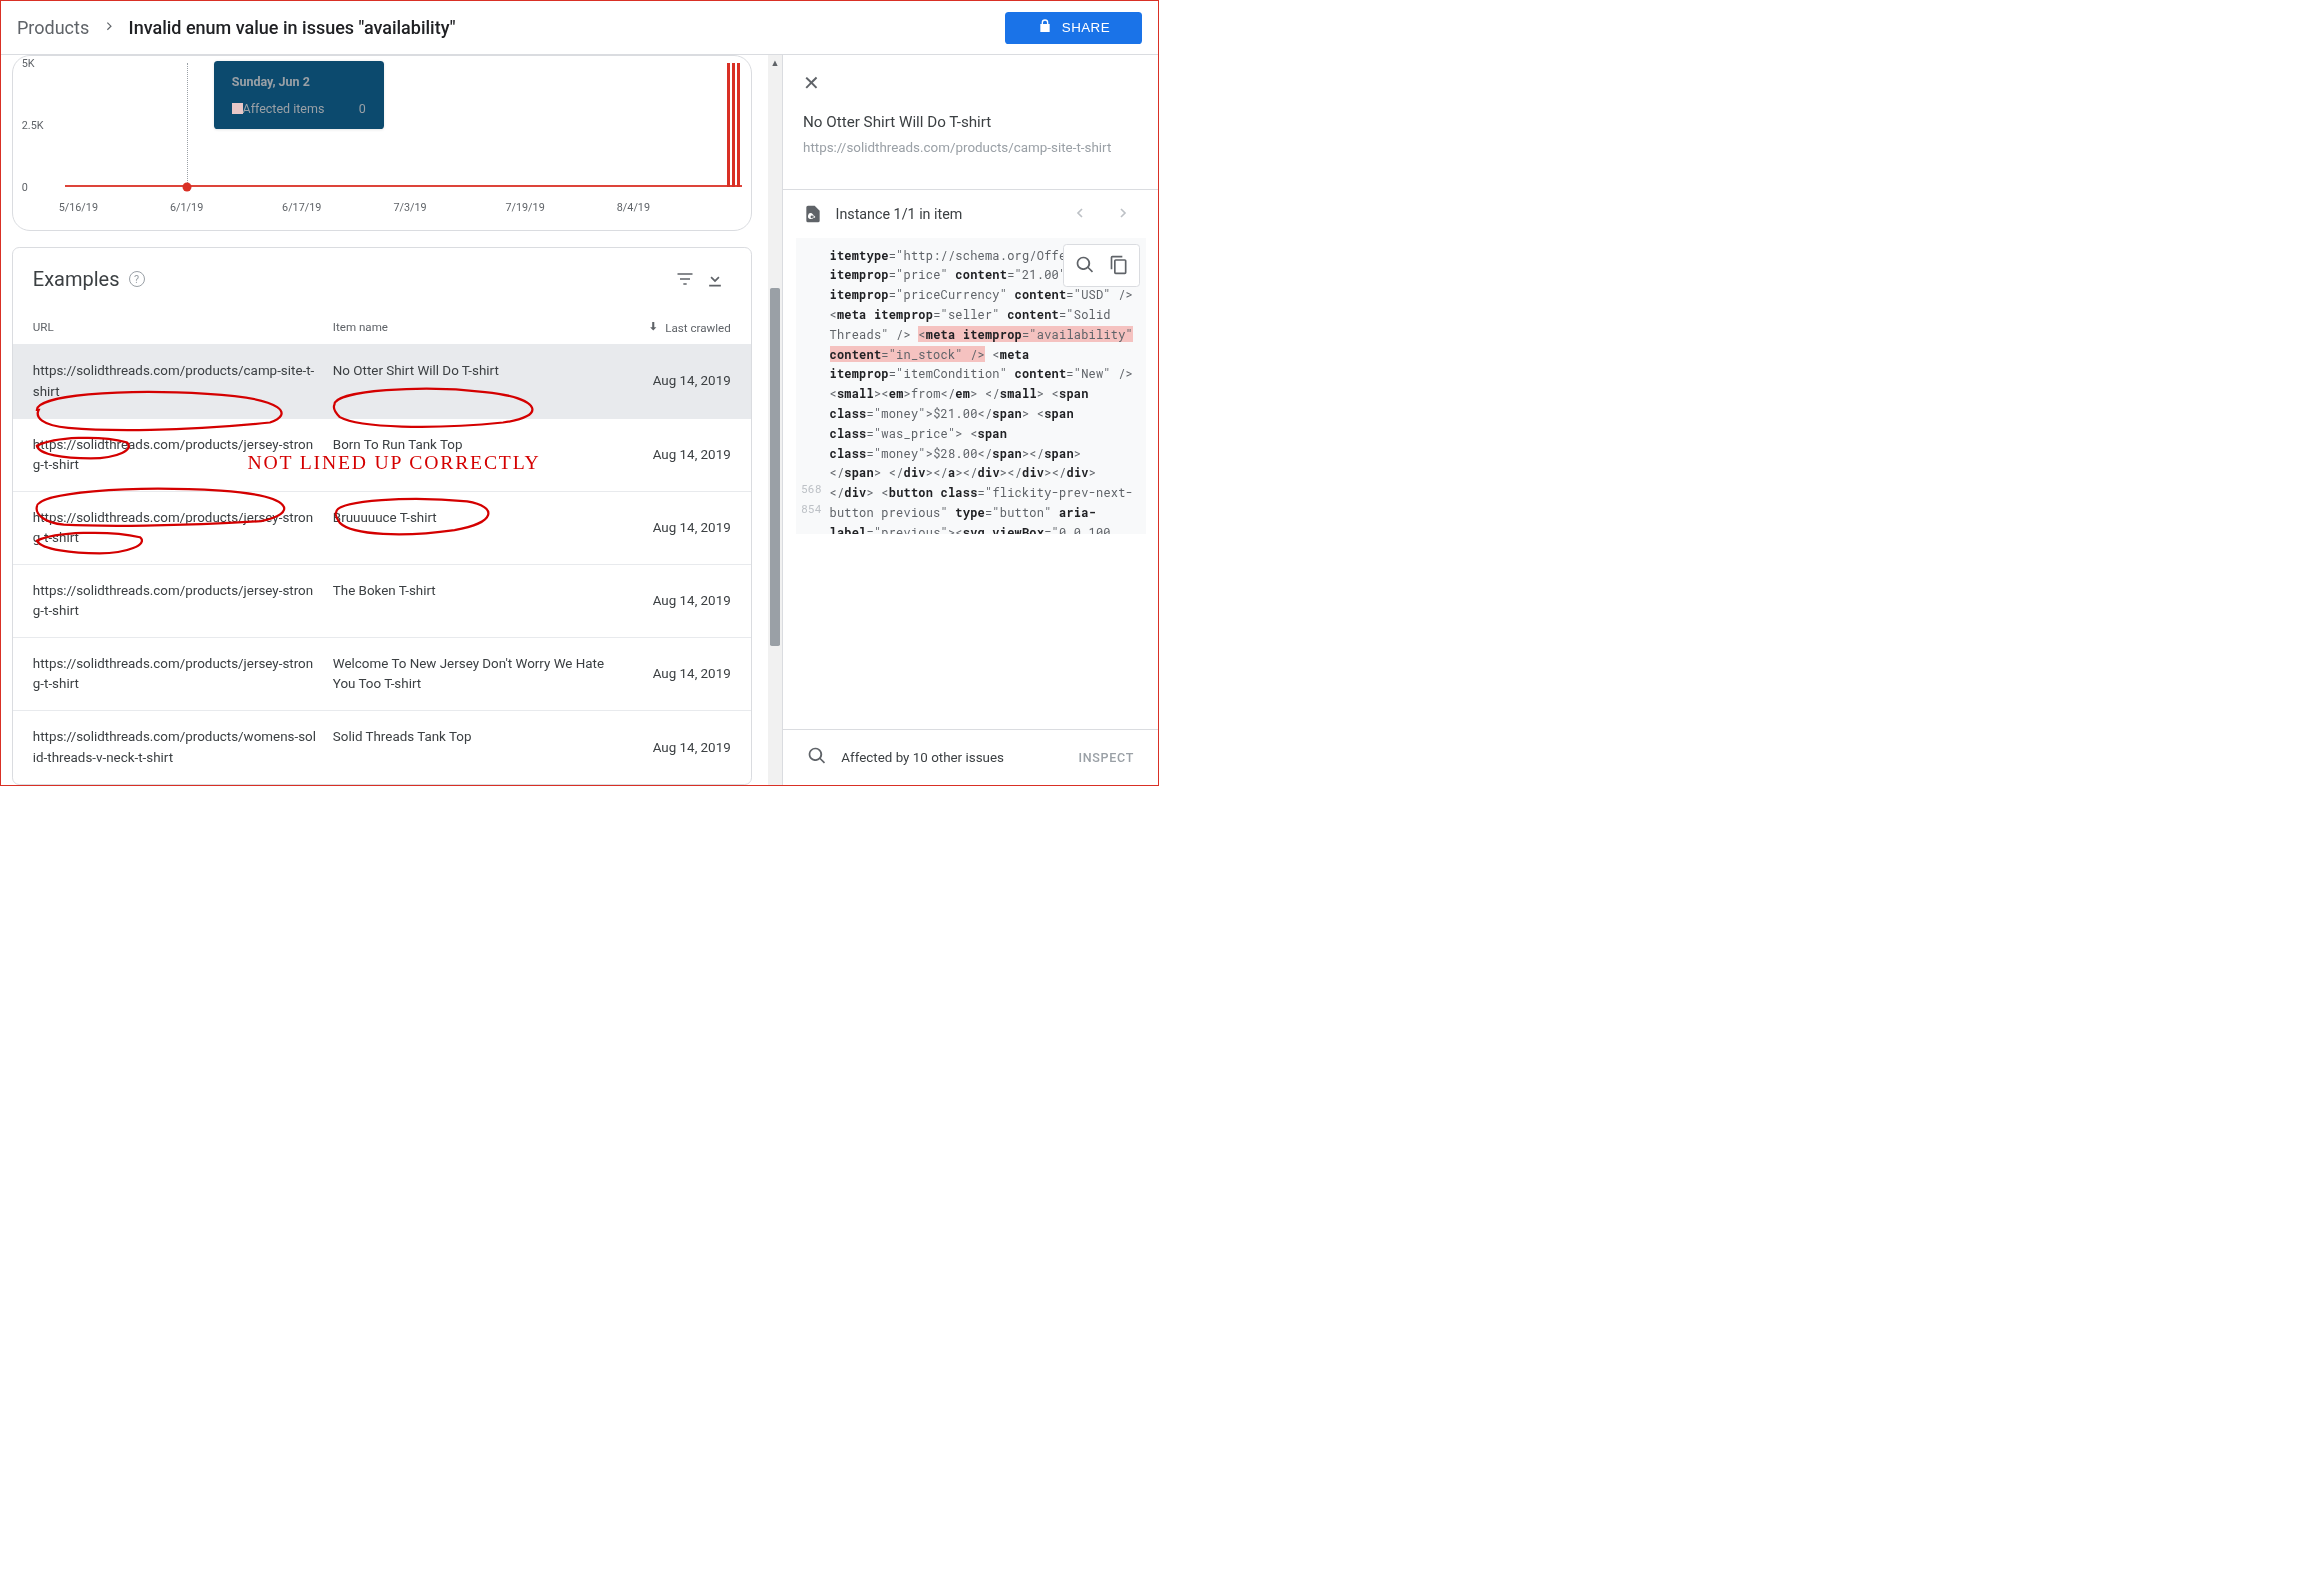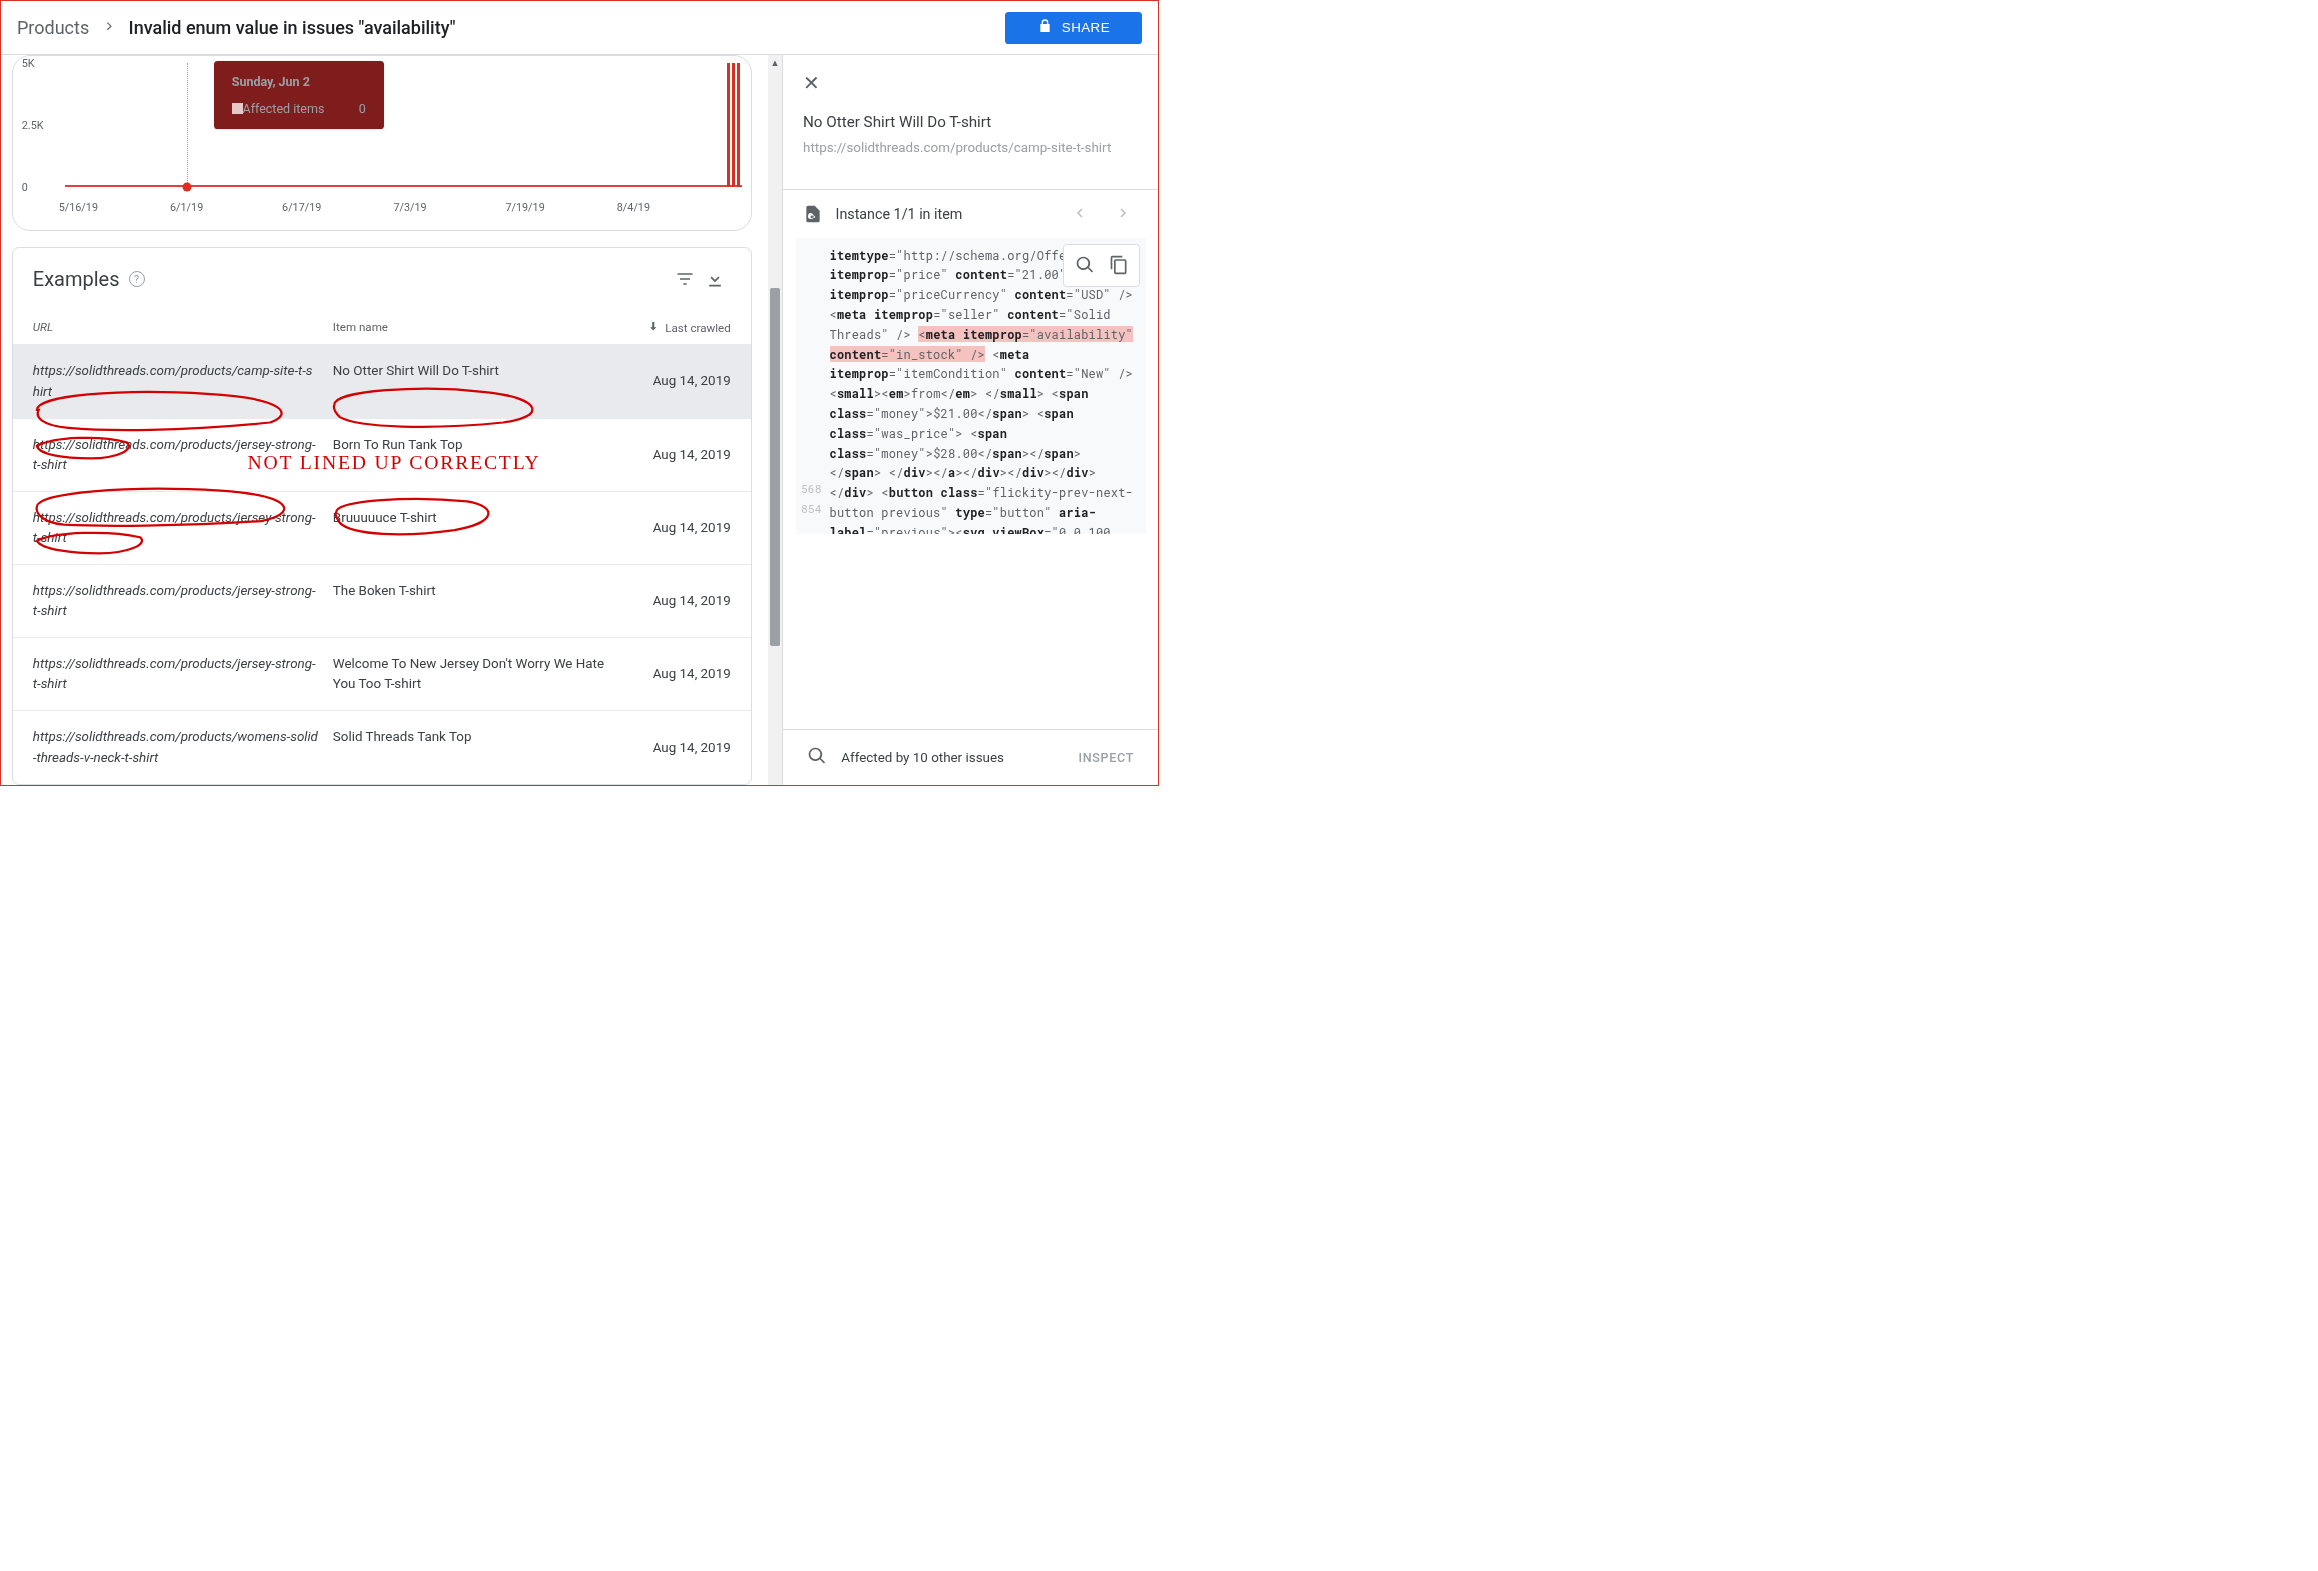--- a/index.html
+++ b/index.html
@@ -50,38 +50,38 @@
   .chart-card { border:0.9px solid #dadce0; border-radius:18px; background:#fff; margin-top:0; height:176px; position:relative; overflow:hidden; }
   .chart-area { position:absolute; left:52px; right:9px; top:7.2px; bottom:43px; }
   .axis-line { position:absolute; bottom:0; left:0; right:0; height:1.8px; background:#d93025; opacity:0.9; }
   .ytick { position:absolute; left:-43px; font-size:10.8px; color:#5f6368; transform:translateY(50%); }
   .xtick { position:absolute; bottom:-27px; transform:translateX(-50%); font-size:10.8px; color:#5f6368; white-space:nowrap; }
   .hover-line { position:absolute; top:0; bottom:0; width:0; border-left:0.9px dotted #9aa0a6; }
   .hover-dot { position:absolute; width:9px; height:9px; border-radius:50%; background:#d93025; transform:translate(-50%,50%); bottom:0; }
   .chart-bars { position:absolute; top:0; bottom:0; width:12.5px; display:flex; gap:1.8px; }
   .chart-bar { flex:1; background:#d93025; height:100%; }
   .tooltip-card {
-    position:absolute; background:#7f1d1d; border-radius:3.6px;
+    position:absolute; background:#0c4a6e; border-radius:3.6px;
     box-shadow:0 0.9px 2.7px rgba(0,0,0,0.1); padding:12.5px 18px; width:170px;
   }
   .tooltip-title { color:#9aa0a6; font-weight:700; font-size:12.5px; margin-bottom:12.5px; }
   .tooltip-row { display:flex; align-items:center; color:#9aa0a6; font-size:12.5px; }
   .tooltip-swatch { width:10.8px; height:10.8px; background:#e8c7c7; }
   .tooltip-val { margin-left:auto; }
 
   
   .examples-card { border:0.9px solid #dadce0; border-radius:7.2px; background:#fff; margin-top:16px; }
   .examples-header { display:flex; align-items:center; padding:16px 20px 5.4px; }
   .examples-header h2 { font-size:20px; font-weight:400; color:#3c4043; }
   .help-icon { margin-left:9px; width:16px; height:16px; border:1.3px solid #9aa0a6; border-radius:50%; color:#9aa0a6; font-size:10.8px; display:flex; align-items:center; justify-content:center; }
   .examples-header .spacer { flex:1; }
   .icon-btn { width:30.5px; height:30.5px; display:flex; align-items:center; justify-content:center; cursor:pointer; color:#5f6368; }
   .icon-btn svg { width:20px; height:20px; fill:currentColor; }
   .table-head { display:flex; padding:20px 20px 9px; color:#5f6368; font-size:11.6px; }
-  .col-url { flex:0 0 300px;font-style:italic; }
+  .col-url { flex:0 0 300px; }
   .col-item { flex:1; }
   .col-date { flex:0 0 125px; text-align:right; display:flex; justify-content:flex-end; align-items:center; gap:5.4px; }
   .table-row { display:flex; padding:16px 20px; border-top:0.9px solid #e8eaed; color:#3c4043; font-size:13.4px; line-height:1.5; }
   .table-row.selected { background:#e8eaed; }
   .table-row .col-url { padding-right:14.3px; word-break:break-all; }
   .table-row .col-date { font-size:13.4px; }
 
   
   .detail-top { padding:16px 20px; }
   .close-x { color:#5f6368; font-size:20px; cursor:pointer; display:inline-block; margin-bottom:18px; }

